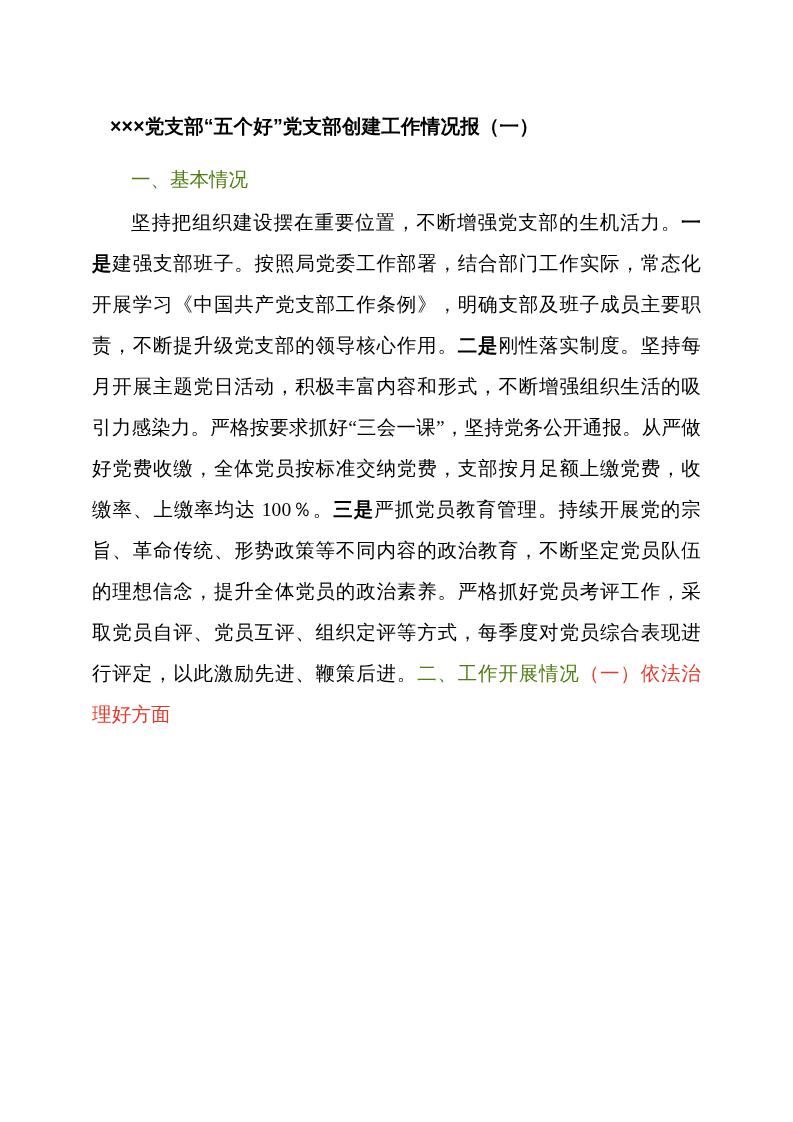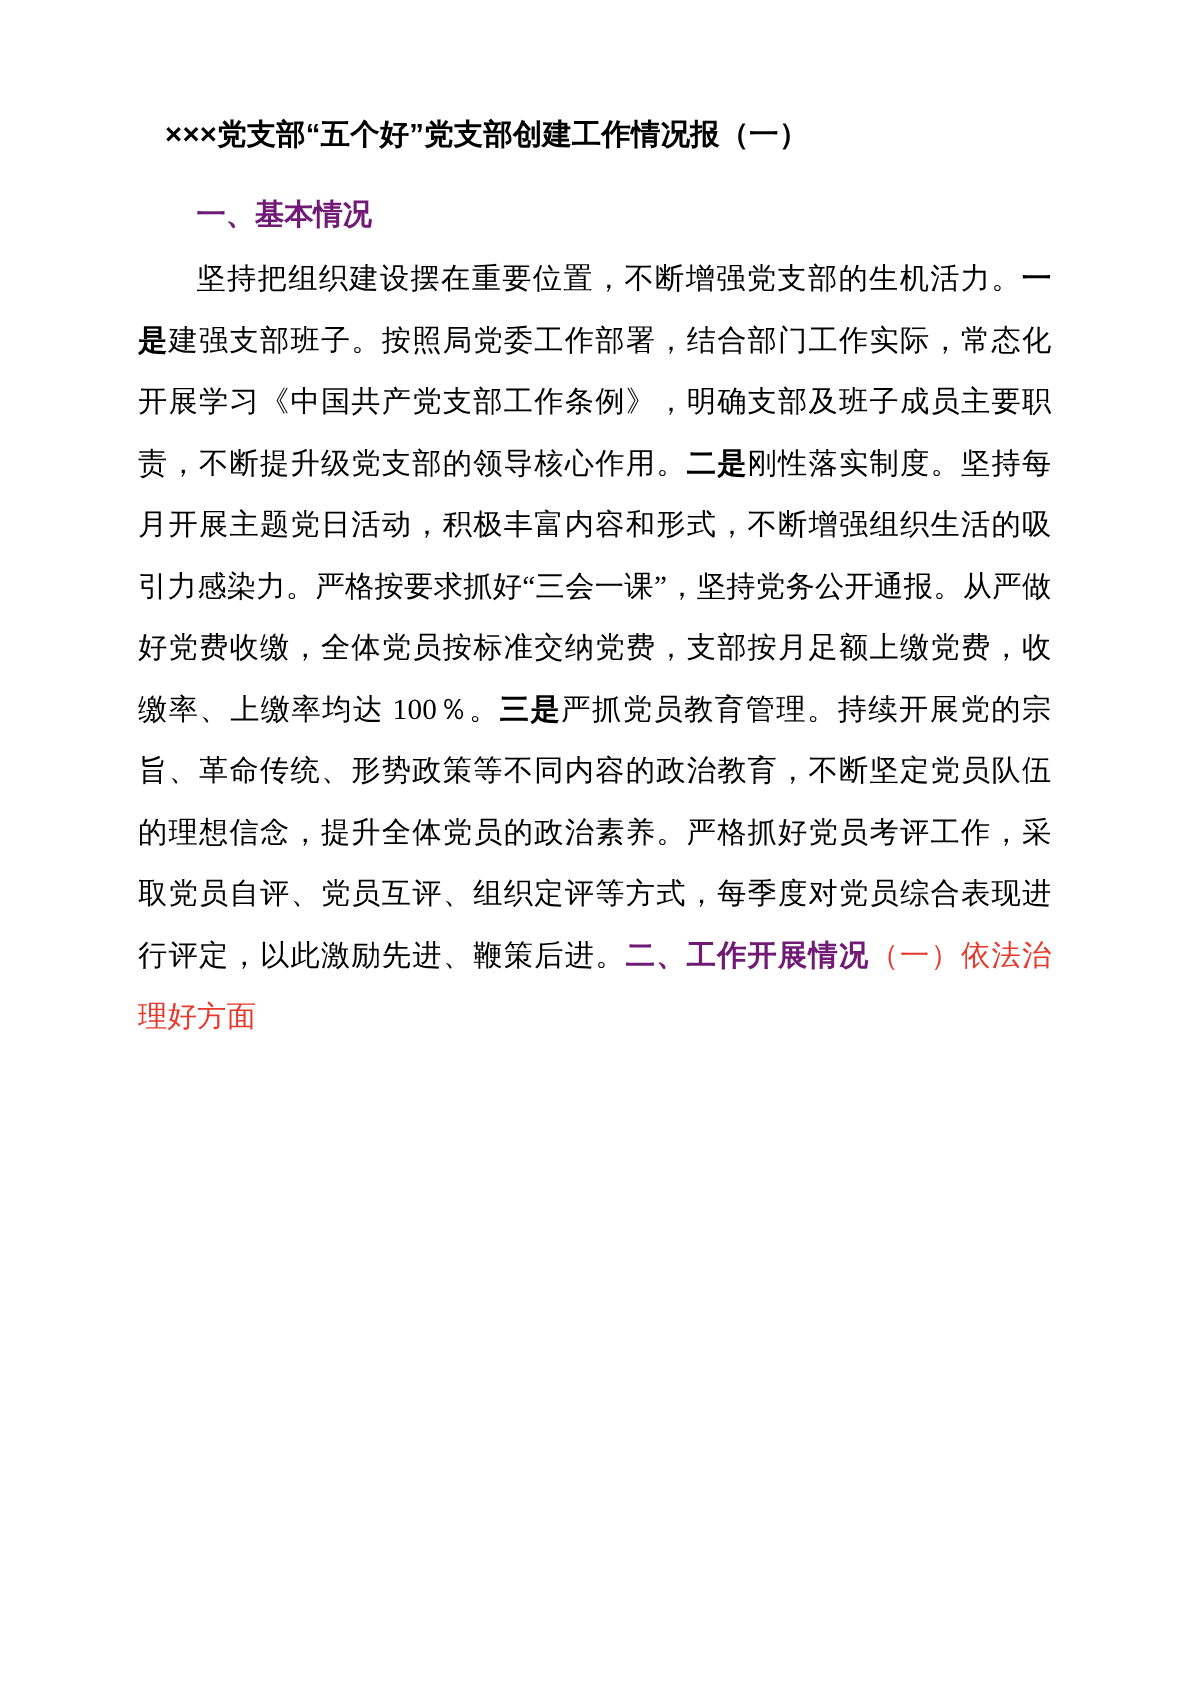--- a/index.html
+++ b/index.html
@@ -12,21 +12,21 @@
     height: 1122px;
     font-family: "Liberation Serif", "DejaVu Serif", serif;
     color: #000000;
     position: relative;
     overflow: hidden;
   }
   .page {
     box-sizing: border-box;
     width: 793px;
     height: 1122px;
-    padding: 76px 92px 60px 92px;
+    padding: 112px 92px 60px 92px;
     position: relative;
   }
   .doc-title {
     font-family: "Liberation Sans", "DejaVu Sans", sans-serif;
     font-size: 19.5px;
     font-weight: bold;
     letter-spacing: 0.2px;
     line-height: 1.5;
     margin: 0 0 18px 0;
     padding-left: 18px;
@@ -37,22 +37,22 @@
     line-height: 41px;
     margin: 0;
     text-align: justify;
     text-justify: inter-ideograph;
     letter-spacing: 0.2px;
   }
   .indent {
     text-indent: 39px;
   }
   .heading-red {
-    color: #701a75;
-    font-weight: bold;
+    color: #4d7c0f;
+    font-weight: normal;
   }
   .heading-red-normal {
     color: #e8382b;
   }
   .bold {
     font-weight: bold;
   }
   .flow {
     margin-top: 2px;
   }

